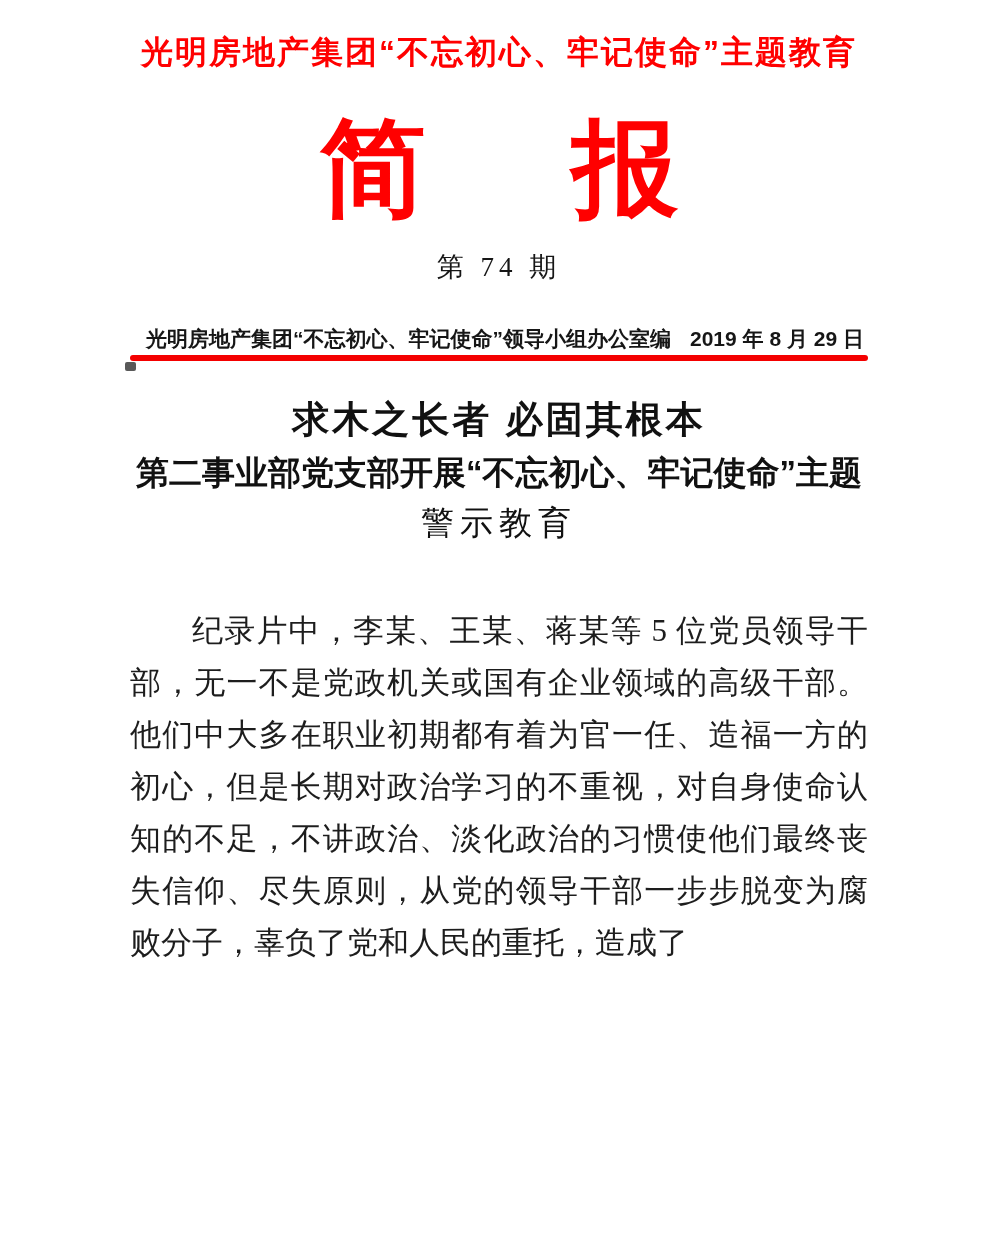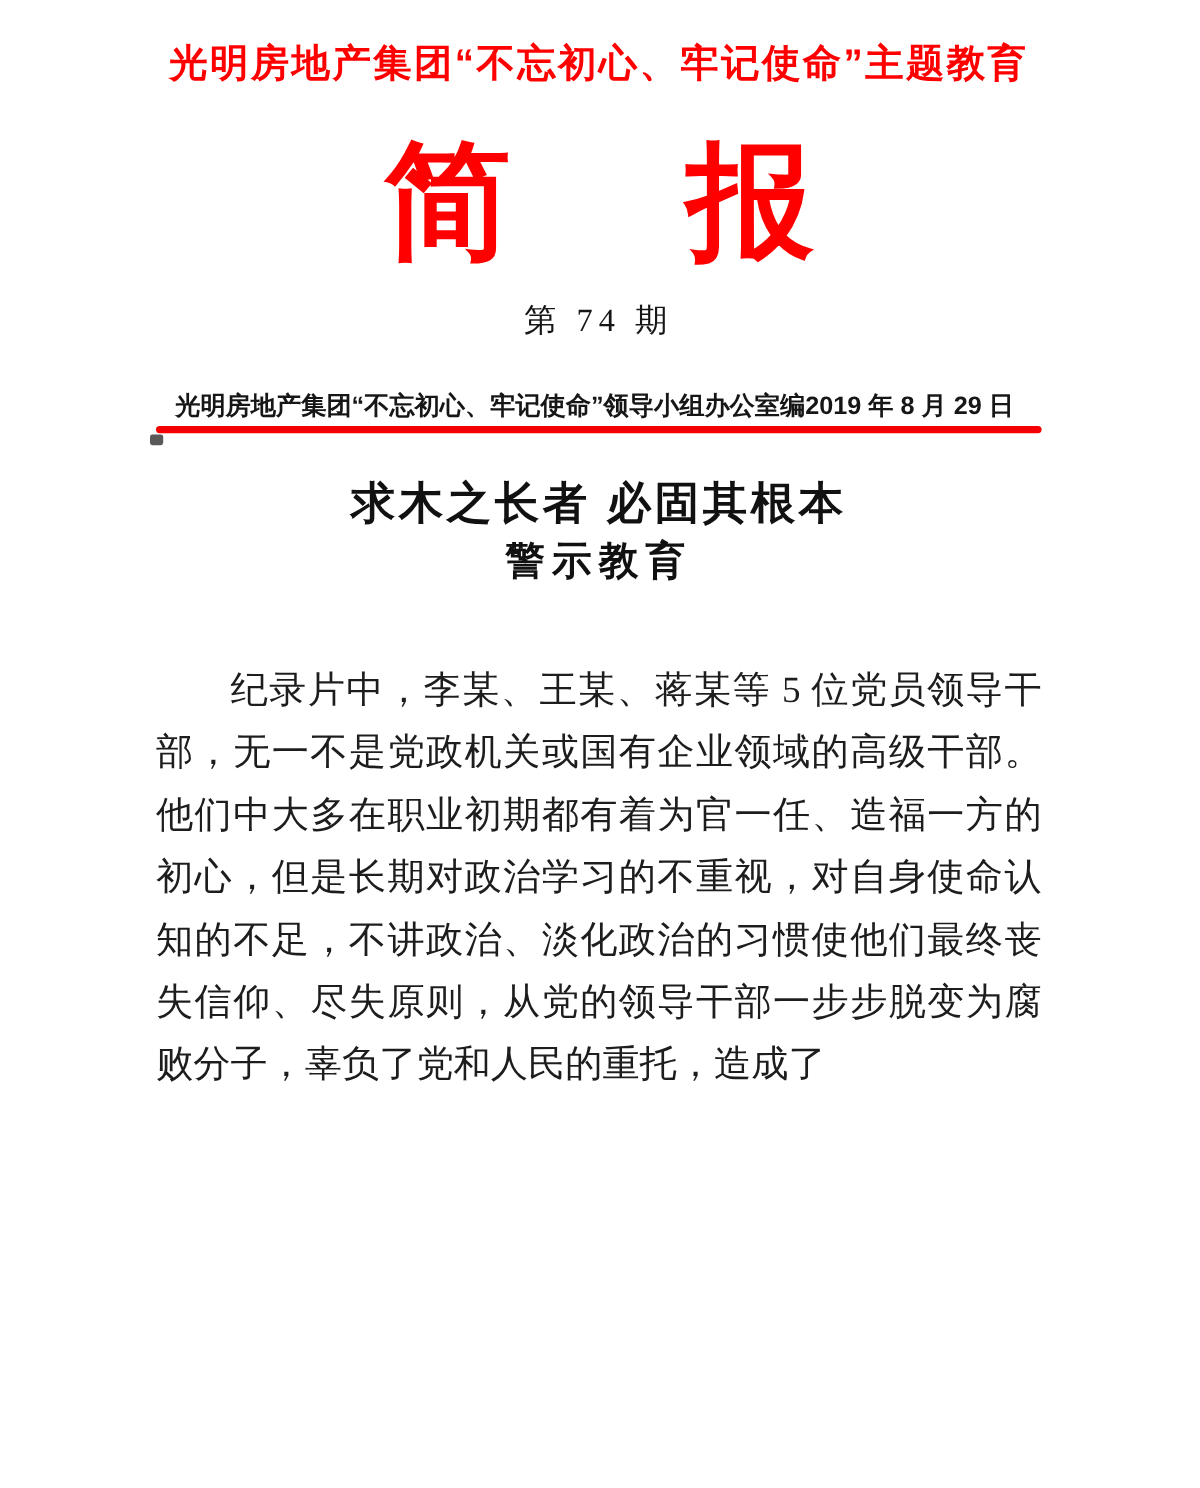--- a/index.html
+++ b/index.html
@@ -68,20 +68,21 @@
     display: flex;
     justify-content: space-between;
     align-items: center;
     padding: 0 40px 0 16px;
     color: #161616;
     font-family: "Liberation Sans", sans-serif;
     font-weight: bold;
     font-size: 21px;
     line-height: 24px;
     white-space: nowrap;
+    gap: 19px;
   }
   .red-rule {
     margin-top: 4px;
     height: 6px;
     background: #f40000;
     border-radius: 3px;
   }
   .art-headline {
     margin-top: 37px;
     text-align: center;
@@ -99,21 +100,21 @@
     font-family: "Liberation Sans", sans-serif;
     font-weight: bold;
     font-size: 33px;
     line-height: 50px;
     white-space: nowrap;
   }
   .art-subline2 {
     text-align: center;
     color: #111111;
     font-family: "Liberation Sans", sans-serif;
-    font-weight: bold;
+    font-weight: normal;
     font-size: 33px;
     line-height: 50px;
     letter-spacing: 6px;
   }
   .article-body {
     margin-top: 57px;
     color: #1d1d1d;
     font-family: "Liberation Serif", serif;
     font-size: 31px;
     line-height: 52px;
@@ -142,20 +143,21 @@
 
   <div class="editor-row">
     <span>光明房地产集团“不忘初心、牢记使命”领导小组办公室编</span>
     <span>2019 年 8 月 29 日</span>
   </div>
 
   <div class="red-rule"></div>
 
   <div class="art-headline">求木之长者 必固其根本</div>
 
+  <div class="art-subline1">第二事业部党支部开展“不忘初心、牢记使命”主题</div>
 
   <div class="art-subline2">警示教育</div>
 
   <div class="article-body">
     <p>纪录片中，李某、王某、蒋某等 5 位党员领导干部，无一不是党政机关或国有企业领域的高级干部。他们中大多在职业初期都有着为官一任、造福一方的初心，但是长期对政治学习的不重视，对自身使命认知的不足，不讲政治、淡化政治的习惯使他们最终丧失信仰、尽失原则，从党的领导干部一步步脱变为腐败分子，辜负了党和人民的重托，造成了</p>
   </div>
 
 </div>
 
 </body></html>

